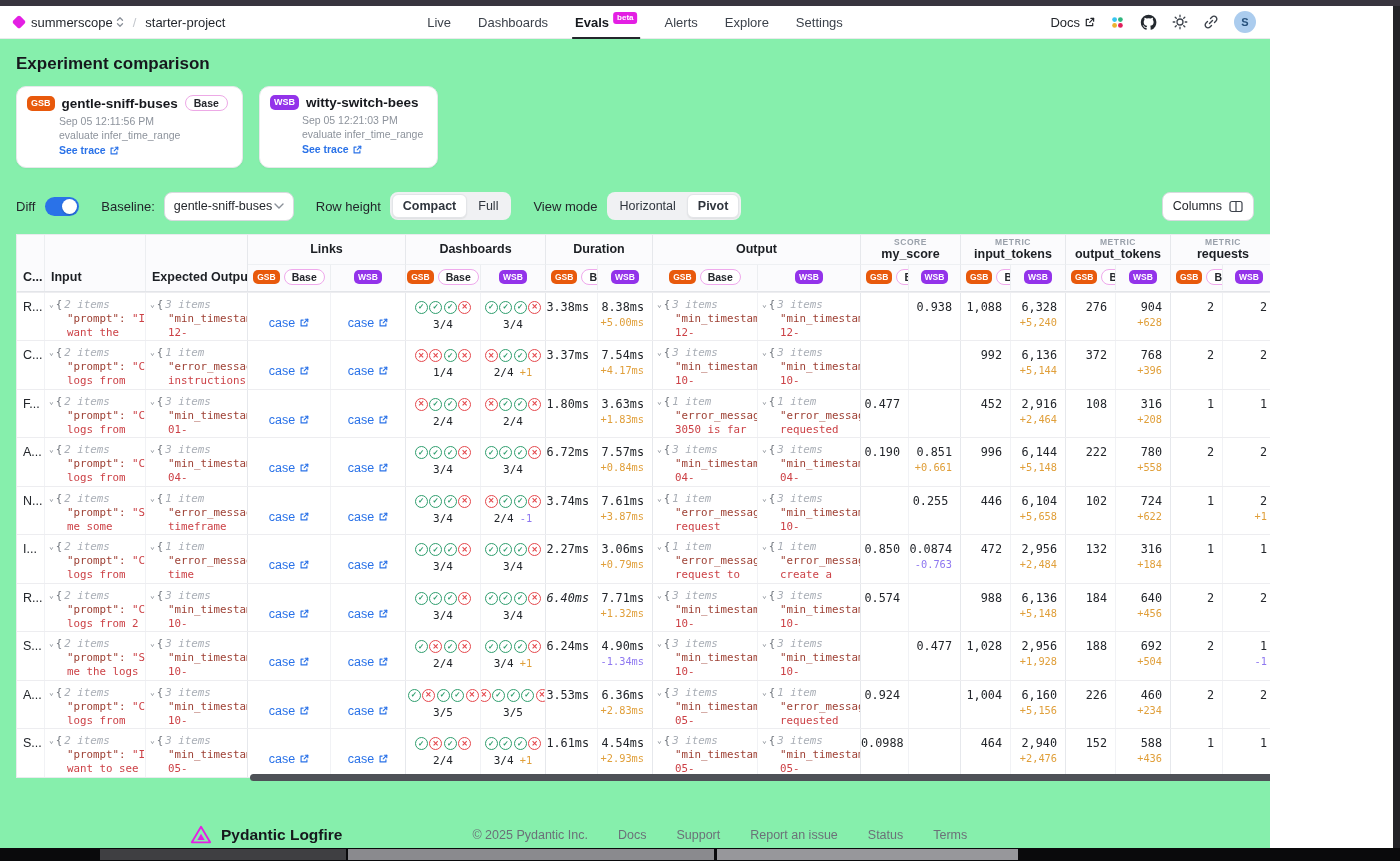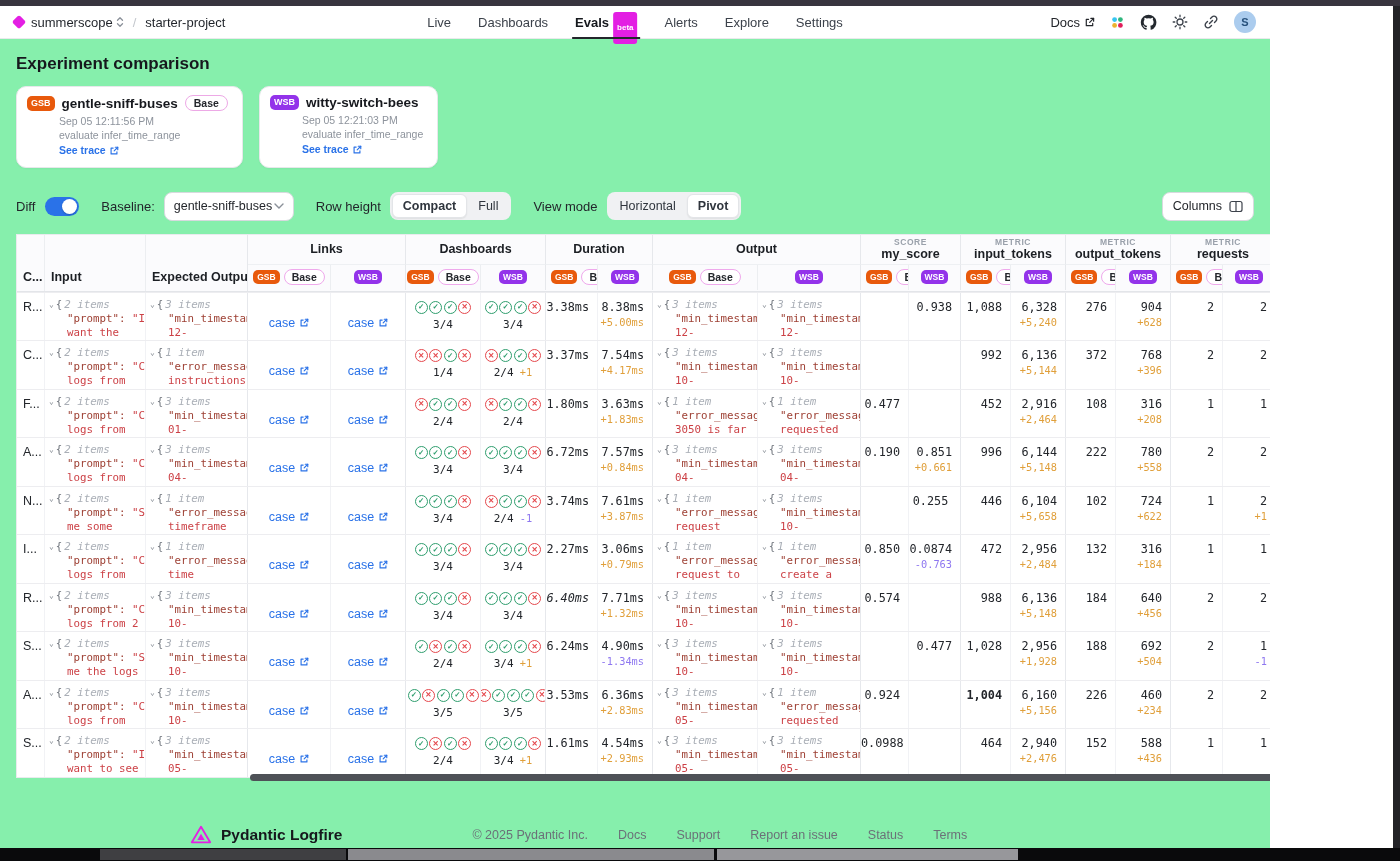--- a/index.html
+++ b/index.html
@@ -12,21 +12,21 @@
   
   .navbar{position:relative;height:33px;display:flex;align-items:center;padding:0 14px;border-bottom:1px solid #e9eaec;background:#fff}
   .brand{display:flex;align-items:center;gap:7px;font-size:13px}
   .diamond{width:10px;height:10px;background:#e31fe3;transform:rotate(45deg);border-radius:2px}
   .crumb{font-weight:500;color:#1f2329;display:flex;align-items:center;gap:3px;cursor:pointer}
   .crumb-sep{color:#c3c7cd;margin:0 2px}
   .nav-center{position:absolute;left:50%;top:0;transform:translateX(-50%);display:flex;gap:27px;height:100%;align-items:center}
   .nav-item{font-size:13px;color:#3c424b;position:relative;height:100%;display:flex;align-items:center;cursor:pointer}
   .nav-item.active{color:#15181d;font-weight:700}
   .nav-item.active::after{content:"";position:absolute;left:-3px;right:-3px;bottom:-1px;height:2px;background:#23262b}
-  .beta{background:#e31fe3;color:#fff;font-size:8px;font-weight:700;padding:12px 4px;border-radius:3px;margin-left:4px;align-self:flex-start;margin-top:6px;line-height:1}
+  .beta{background:#e31fe3;color:#fff;font-size:8px;font-weight:700;padding:2px 4px;border-radius:3px;margin-left:4px;align-self:flex-start;margin-top:6px;line-height:1}
   .nav-right{margin-left:auto;display:flex;align-items:center;gap:15px}
   .docs-link{display:flex;align-items:center;gap:4px;font-size:13px;color:#23262b;font-weight:500;cursor:pointer}
   .tool-icon{display:flex;align-items:center;justify-content:center;cursor:pointer;color:#3c424b}
   .avatar{width:22px;height:22px;border-radius:50%;background:#abccee;color:#27517c;font-size:11px;font-weight:700;display:flex;align-items:center;justify-content:center;cursor:pointer}
 
   .page-title{font-size:17px;font-weight:700;margin:15px 0 0 16px;color:#16181d}
 
   
   .cards{display:flex;gap:16px;margin:12px 0 0 16px}
   .card{border:1px solid #e7e8eb;border-radius:10px;padding:8px 14px 9px 10px;box-shadow:0 1px 2px rgba(0,0,0,.04);background:#fff}
@@ -1272,21 +1272,21 @@
           </div>
           <div class="jline"><span class="jkey">"error_message</span></div>
           <div class="jline"><span class="jval">requested</span></div>
         </div>
         <div class="tcell c-num" style="width: 48px; flex: 0 0 48px;">
           <div>0.924</div>
         </div>
         <div class="tcell c-num group-end" style="width: 52px; flex: 0 0 52px;">
           <div></div>
         </div>
-        <div class="tcell c-num" style="width: 50px; flex: 0 0 50px; font-weight: bold;">
+        <div class="tcell c-num" style="width: 50px; flex: 0 0 50px;">
           <div>1,004</div>
         </div>
         <div class="tcell c-num group-end" style="width: 55px; flex: 0 0 55px;">
           <div>6,160</div>
           <div class="diff pos">+5,156</div>
         </div>
         <div class="tcell c-num" style="width: 50px; flex: 0 0 50px;">
           <div>226</div>
         </div>
         <div class="tcell c-num group-end" style="width: 55px; flex: 0 0 55px;">

